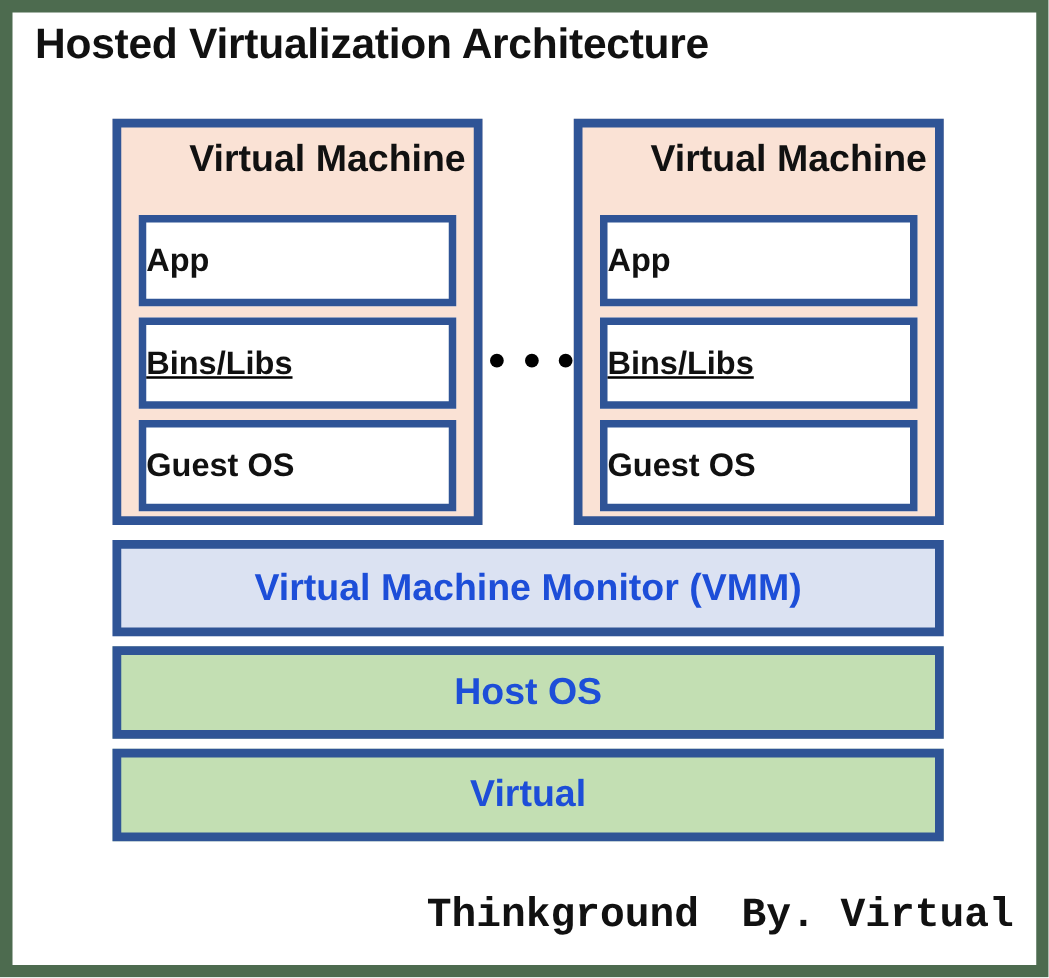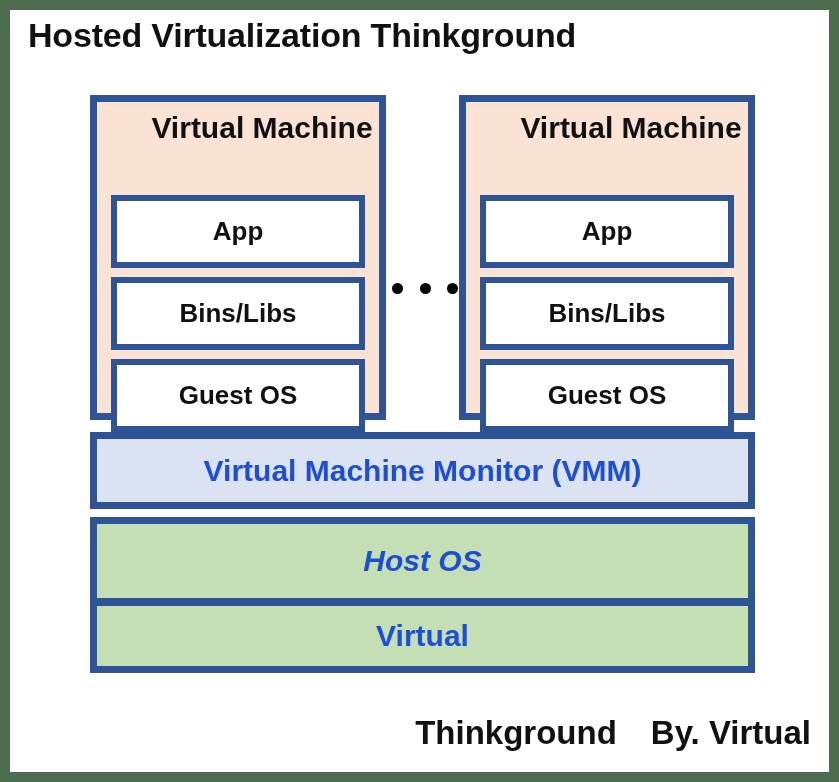--- a/index.html
+++ b/index.html
@@ -72,25 +72,23 @@
   .vm-inner {
     position: absolute;
     left: 14px;
     width: 254px;
     height: 73px;
     box-sizing: border-box;
     background: #ffffff;
     border: 6px solid #2f5496;
     display: flex;
     align-items: center;
-    justify-content: center;
-    margin-top: 23px;
   }
   .vm-inner.row0 { top: 70px; }
-  .vm-inner.row1 { top: 152px; }
+  .vm-inner.row1 { top: 152px; text-decoration: underline; }
   .vm-inner.row2 { top: 234px; }
 
   .vm-inner span {
     font-size: 26px;
     font-weight: bold;
     color: #111111;
     white-space: nowrap;
   }
 
   
@@ -128,52 +126,52 @@
     color: #1d4ed8;
     white-space: nowrap;
   }
   .layer-vmm {
     top: 432px;
     height: 77px;
     background: #dbe2f2;
   }
   .layer-host {
     top: 517px;
-    height: 88px;
+    height: 74px;
     background: #c3dfb3;
-    font-style: italic;
   }
   .layer-hw {
     top: 599px;
     height: 74px;
     background: #c3dfb3;
   }
 
   
   .footer {
     position: absolute;
     right: 28px;
     top: 714px;
     display: flex;
     align-items: baseline;
     gap: 34px;
     font-size: 33px;
     font-weight: bold;
     color: #111111;
     white-space: nowrap;
+    font-family: Liberation Mono, monospace;
   }
 </style>
 </head>
 <body>
 
 <div id="canvas">
 
   <div class="frame"></div>
 
-  <div class="title">Hosted Virtualization Thinkground</div>
+  <div class="title">Hosted Virtualization Architecture</div>
 
   <div class="vm-box vm-left">
     <div class="vm-title">Virtual Machine</div>
     <div class="vm-inner row0">
       <span>App</span>
     </div>
     <div class="vm-inner row1">
       <span>Bins/Libs</span>
     </div>
     <div class="vm-inner row2">

